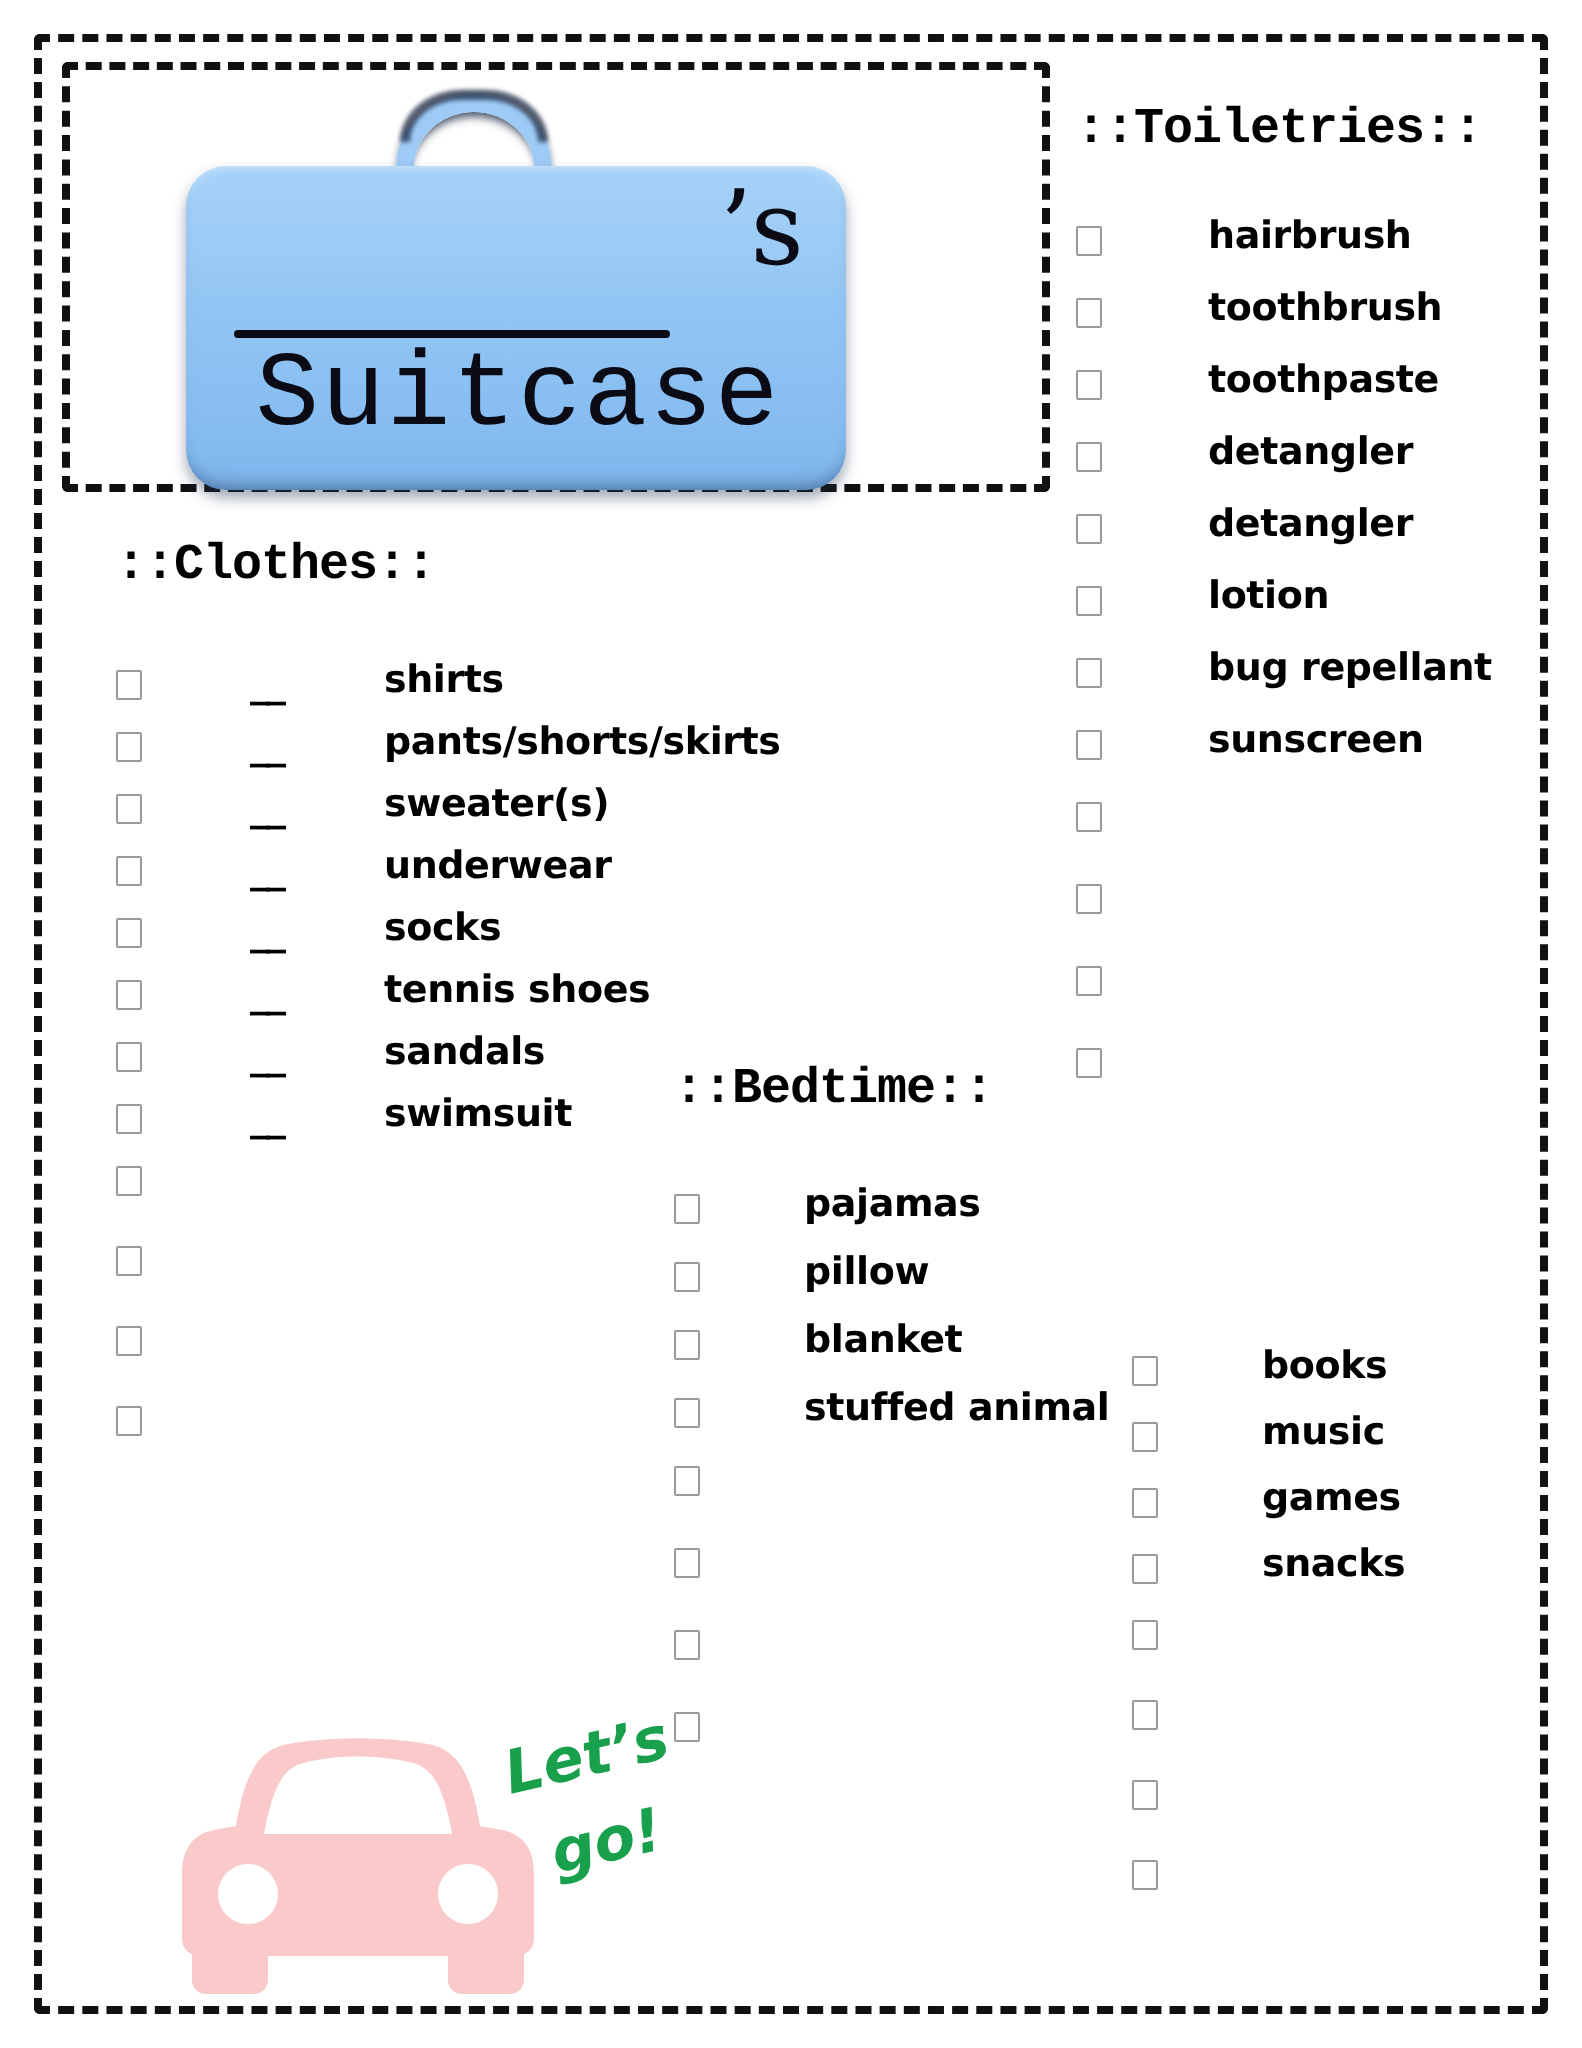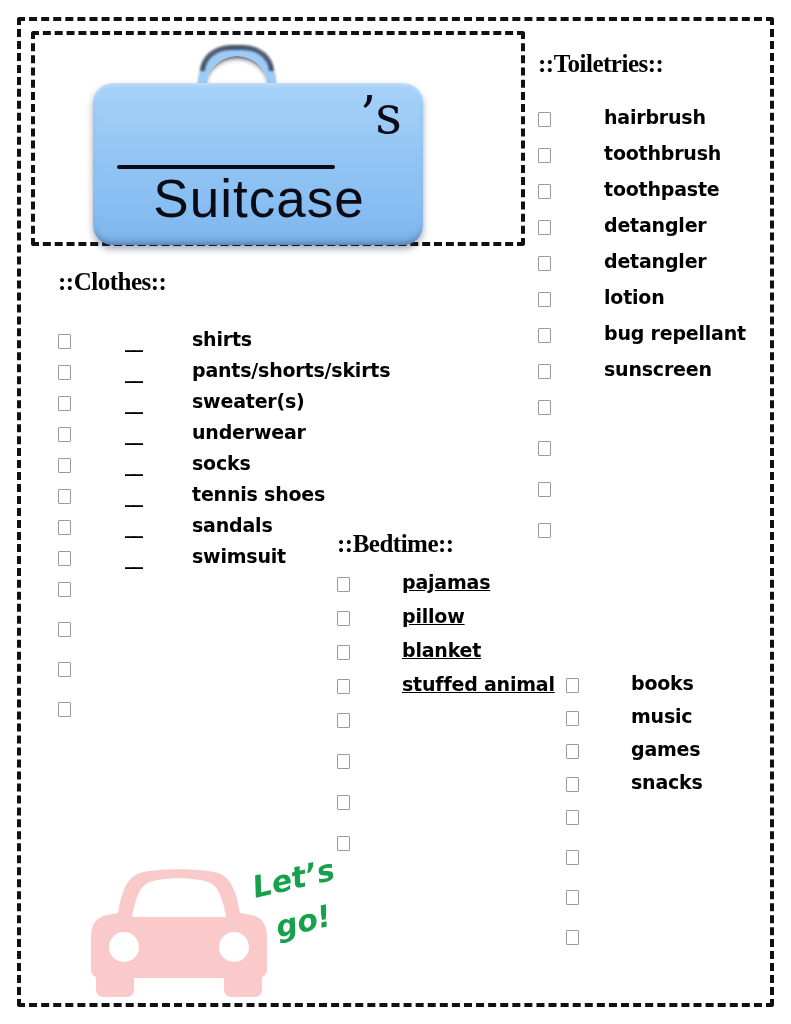--- a/index.html
+++ b/index.html
@@ -114,31 +114,31 @@
     height: 4px;
     background: #0b0b16;
     border-radius: 2px;
   }
   .sc-word {
     position: absolute;
     left: 16px;
     top: 88px;
     width: 300px;
     text-align: center;
-    font-family: Liberation Sans, sans-serif;
+    font-family: Liberation Mono, monospace;
     font-size: 53px;
     line-height: 1.05;
     letter-spacing: 1px;
   }
 
   
   .section { position: absolute; }
 
   .section-title {
-    font-family: Liberation Serif, serif;
+    font-family: Liberation Mono, monospace;
     font-weight: bold;
     font-size: 25px;
     letter-spacing: -0.5px;
     color: #000000;
     white-space: nowrap;
   }
 
   .items { margin-top: 0; }
 
   .item {
@@ -200,21 +200,21 @@
   
   #sec-toiletries { left: 538px; top: 50px; width: 240px; }
   #sec-toiletries .items { margin-top: 30px; }
   #sec-toiletries .item { margin-bottom: 16px; }
   #sec-toiletries .cbox { margin-right: 22px; }
   #sec-toiletries .item.blank { margin-bottom: 22px; }
   #sec-toiletries .blankline { font-size: 22px; width: 148px; }
 
   
   #sec-bedtime { left: 337px; top: 530px; width: 230px; }
-  #sec-bedtime .items { margin-top: 15px; text-decoration: underline; }
+  #sec-bedtime .items { margin-top: 34px; }
   #sec-bedtime .item { margin-bottom: 14px; }
   #sec-bedtime .cbox { margin-right: 21px; }
   #sec-bedtime .item.blank { margin-bottom: 22px; }
   #sec-bedtime .blankline { font-size: 22px; width: 140px; }
 
   
   #sec-car { left: 566px; top: 646px; width: 220px; }
   #sec-car .items { margin-top: 28px; }
   #sec-car .item { margin-bottom: 13px; }
   #sec-car .cbox { margin-right: 21px; }

